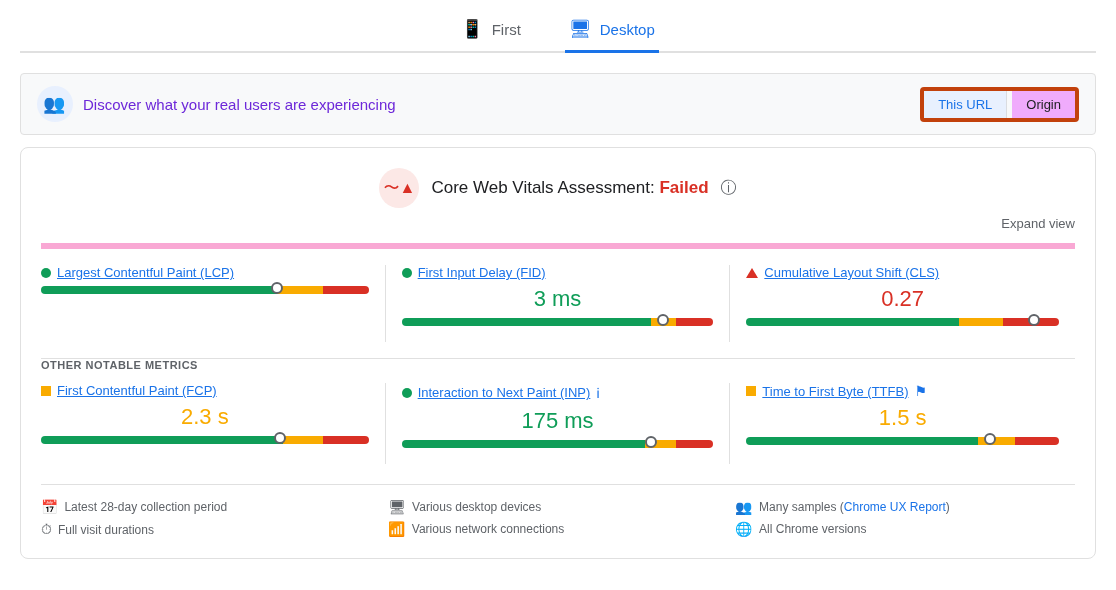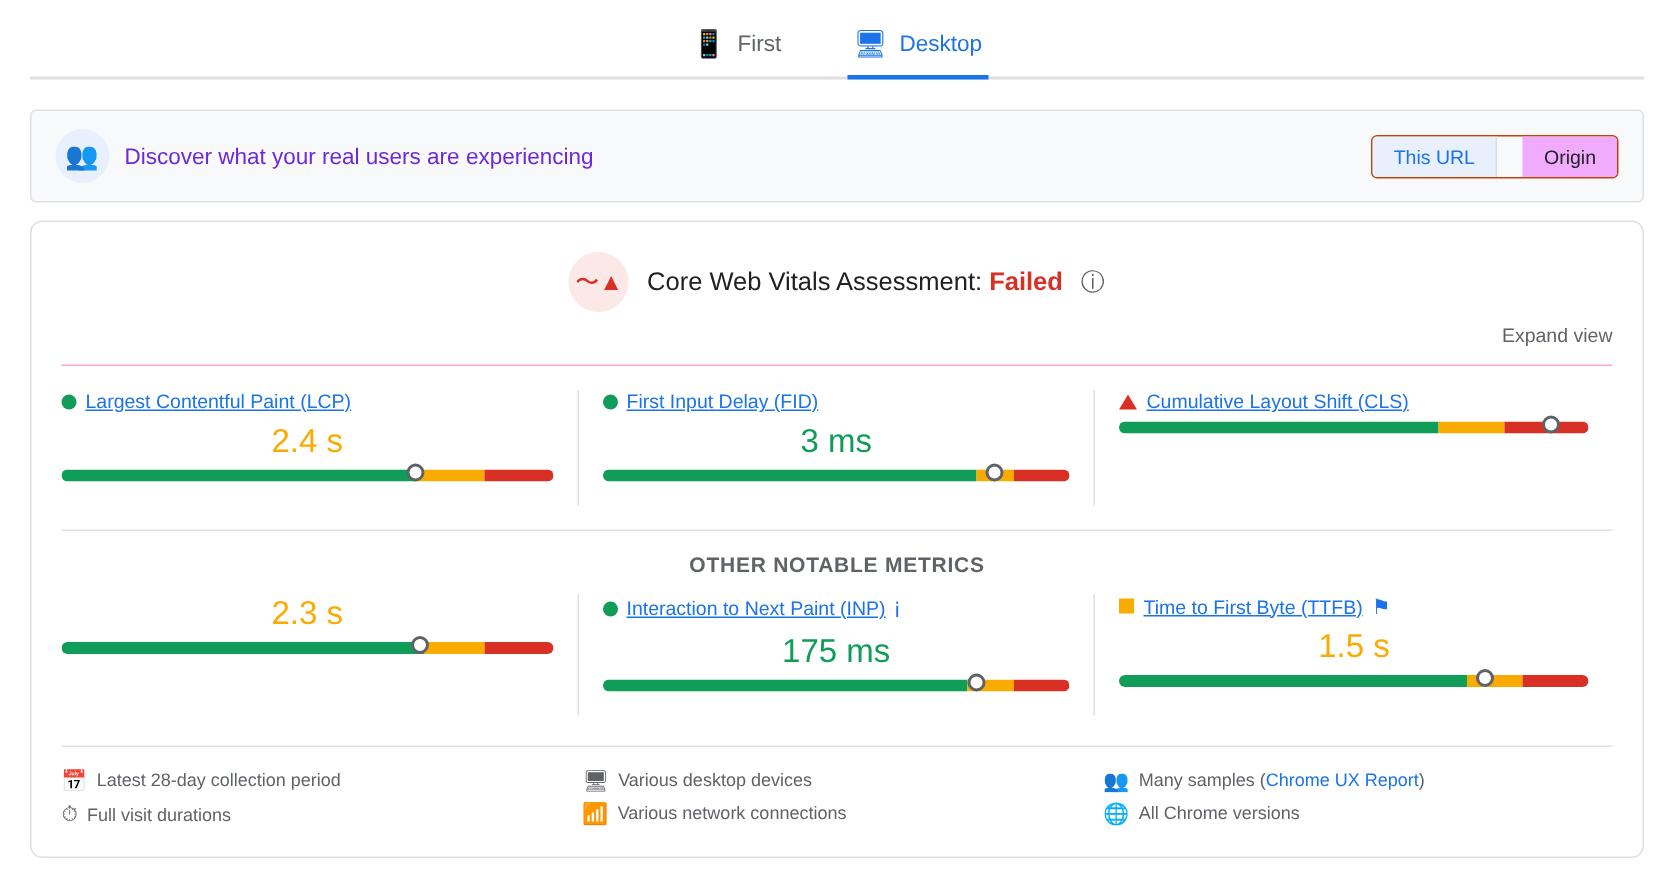--- a/index.html
+++ b/index.html
@@ -64,22 +64,22 @@
       align-items: center;
       justify-content: center;
       font-size: 18px;
     }
     .header-title {
       font-size: 15px;
       color: #6d28d9;
     }
     .header-buttons {
       display: flex;
-      gap: 17px;
-      border: 1px solid #c2410c;
+      gap: 5px;
+      border: 4px solid #c2410c;
       border-radius: 4px;
       overflow: hidden;
       justify-content: space-between;
     }
     .header-btn {
       padding: 6px 14px;
       font-size: 13px;
       cursor: pointer;
       background: #f0abfc;
       border: none;
@@ -140,21 +140,21 @@
       color: #5f6368;
       cursor: pointer;
       margin-bottom: 12px;
     }
 
     
     .metrics-grid {
       display: grid;
       grid-template-columns: 1fr 1fr 1fr;
       gap: 0;
-      border-top: 1px solid #f9a8d4;
+      border-top: 6px solid #f9a8d4;
       padding-top: 16px;
       margin-bottom: 16px;
     }
     .metric-item {
       padding: 0 16px 16px;
       border-right: 1px solid #e0e0e0;
     }
     .metric-item:first-child { padding-left: 0; }
     .metric-item:last-child { border-right: none; }
 
@@ -224,28 +224,26 @@
       width: 12px;
       height: 12px;
       background: #fff;
       border: 2px solid #5f6368;
       border-radius: 50%;
       transform: translateX(-50%);
     }
 
     
     .other-metrics-label {
-      font-size: 14px;
+      font-size: 11px;
       color: #5f6368;
       font-weight: 600;
       letter-spacing: 0.5px;
       margin-bottom: 12px;
       border-top: 1px solid #e0e0e0;
-      padding-top: 14px;
-      text-align: center;
     }
     .other-metrics-grid {
       display: grid;
       grid-template-columns: 1fr 1fr 1fr;
       gap: 0;
       margin-bottom: 20px;
     }
 
     
     .footer-info {
@@ -314,21 +312,20 @@
 
   <div class="expand-view">Expand view</div>
 
   <div class="metrics-grid">
 
     <div class="metric-item">
       <div class="metric-label">
         <div class="dot dot-green"></div>
         <a href="#">Largest Contentful Paint (LCP)</a>
       </div>
-      <div class="metric-value orange">2.4 s</div>
       <div class="progress-bar-container">
         <div class="progress-bar-track">
           <div class="pb-green" style="width:72%"></div>
           <div class="pb-orange" style="width:14%"></div>
           <div class="pb-red" style="width:14%"></div>
         </div>
         <div class="progress-marker" style="left:72%"></div>
       </div>
     </div>
 
@@ -346,36 +343,41 @@
         </div>
         <div class="progress-marker" style="left:84%"></div>
       </div>
     </div>
 
     <div class="metric-item">
       <div class="metric-label">
         <div class="triangle-red"></div>
         <a href="#">Cumulative Layout Shift (CLS)</a>
       </div>
+      <div class="metric-value red">0.27</div>
       <div class="progress-bar-container">
         <div class="progress-bar-track">
           <div class="pb-green" style="width:68%"></div>
           <div class="pb-orange" style="width:14%"></div>
           <div class="pb-red" style="width:18%"></div>
         </div>
         <div class="progress-marker" style="left:92%"></div>
       </div>
     </div>
   </div>
 
   <div class="other-metrics-label">OTHER NOTABLE METRICS</div>
 
   <div class="other-metrics-grid">
 
     <div class="metric-item">
+      <div class="metric-label">
+        <div class="square-orange"></div>
+        <a href="#">First Contentful Paint (FCP)</a>
+      </div>
       <div class="metric-value orange">2.3 s</div>
       <div class="progress-bar-container">
         <div class="progress-bar-track">
           <div class="pb-green" style="width:74%"></div>
           <div class="pb-orange" style="width:12%"></div>
           <div class="pb-red" style="width:14%"></div>
         </div>
         <div class="progress-marker" style="left:73%"></div>
       </div>
     </div>

